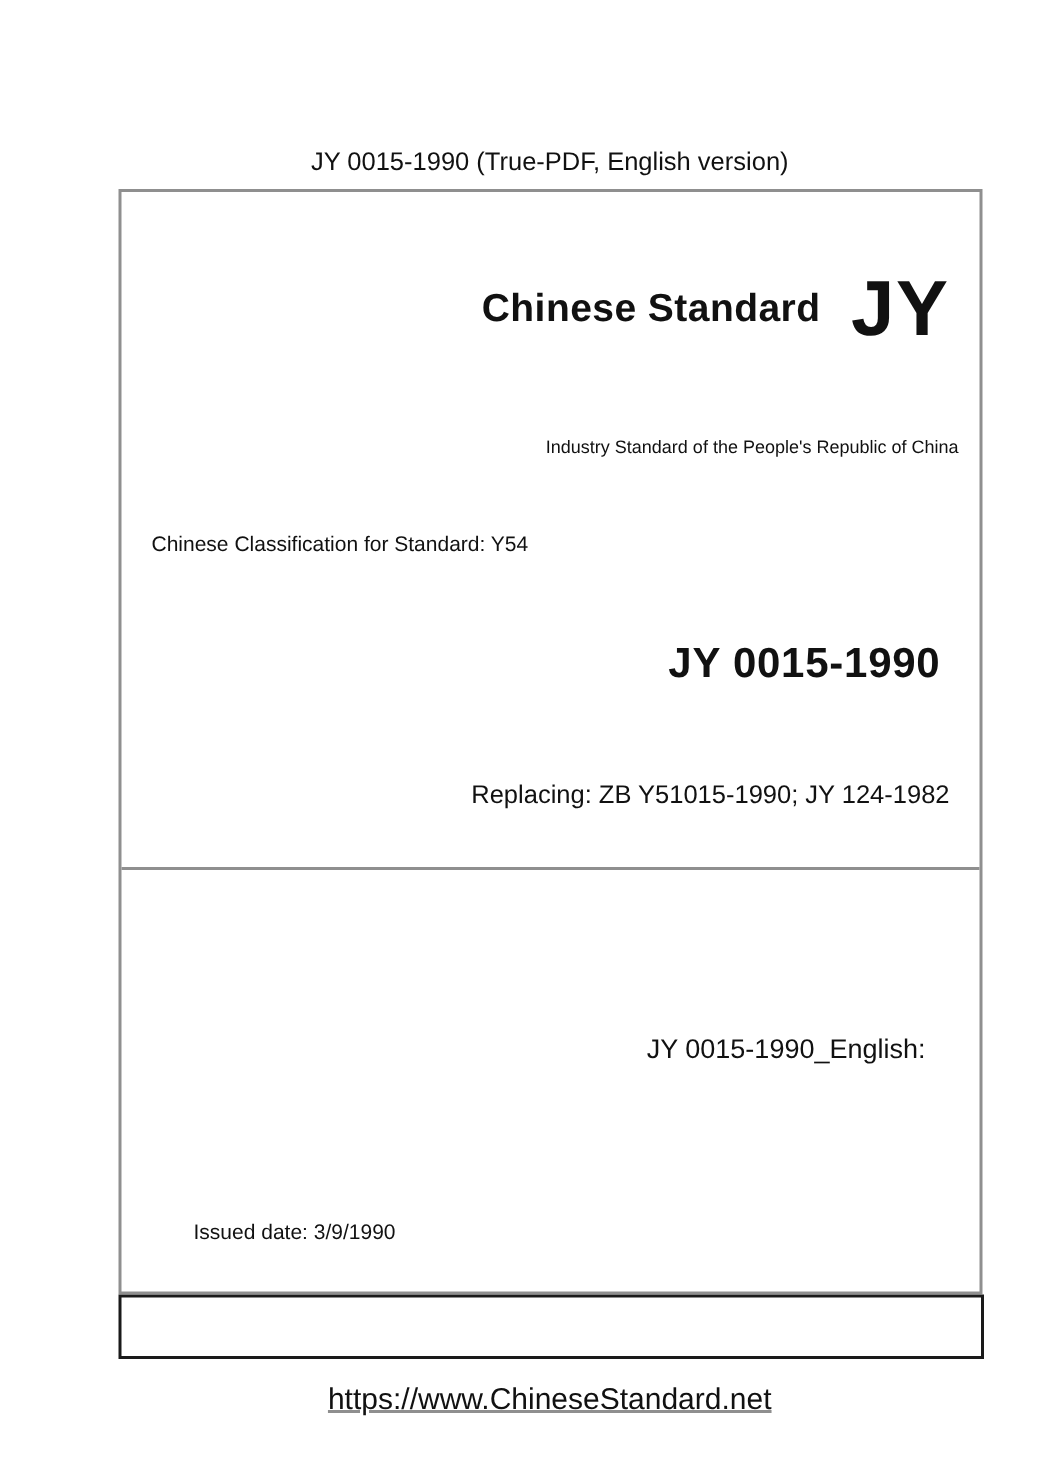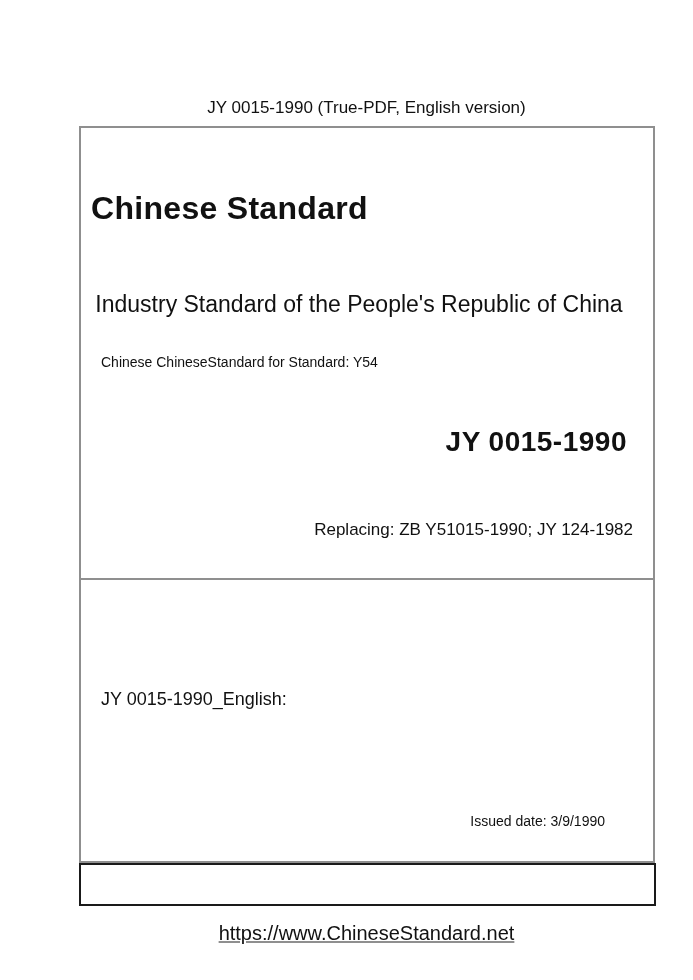--- a/index.html
+++ b/index.html
@@ -35,41 +35,41 @@
     top: 106px;
     width: 576px;
     height: 737px;
     border: 2px solid var(--border-gray);
   }
   .brand-title {
     position: absolute;
     left: 0;
     right: 96px;
     top: 52px;
-    text-align: left;
-    font-size: 32px;
+    text-align: right;
+    font-size: 26px;
     font-weight: bold;
     letter-spacing: 0.3px;
   }
   .brand-code {
     position: absolute;
     right: 10px;
     top: 42px;
     font-size: 52px;
     font-weight: bold;
     line-height: 1;
     letter-spacing: 1px;
   }
   .org-line {
     position: absolute;
     left: 0;
-    right: 16px;
+    right: 4px;
     top: 153px;
-    text-align: center;
-    font-size: 23px;
+    text-align: right;
+    font-size: 12px;
   }
   .classification {
     position: absolute;
     left: 10px;
     top: 216px;
     font-size: 14px;
   }
   .standard-number {
     position: absolute;
     right: 16px;
@@ -87,33 +87,33 @@
   .divider {
     position: absolute;
     left: 0;
     right: 0;
     top: 450px;
     border-top: 2px solid var(--border-gray);
   }
   .english-title {
     position: absolute;
     left: 0;
-    right: 4px;
+    right: 16px;
     top: 537px;
-    text-align: left;
+    text-align: right;
     font-size: 18px;
     line-height: 29px;
   }
   .dates-row {
     position: absolute;
     left: 28px;
     right: 28px;
     bottom: 12px;
     display: flex;
-    justify-content: flex-end;
+    justify-content: space-between;
     font-size: 14px;
   }
   .empty-box {
     position: absolute;
     left: 59px;
     top: 843px;
     width: 577px;
     height: 43px;
     border: 2px solid var(--border-black);
     background: #ffffff;
@@ -136,24 +136,25 @@
 <body>
 
 <div class="page">
 
   <div class="header-title">JY 0015-1990 (True-PDF, English version)</div>
 
   <div class="cover-box">
 
     <div class="brand-title">Chinese Standard</div>
 
+    <div class="brand-code">JY</div>
 
     <div class="org-line">Industry Standard of the People's Republic of China</div>
 
-    <div class="classification">Chinese ChineseStandard for Standard: Y54</div>
+    <div class="classification">Chinese Classification for Standard: Y54</div>
 
     <div class="standard-number">JY 0015-1990</div>
 
     <div class="replacing">Replacing: ZB Y51015-1990; JY 124-1982</div>
 
     <div class="divider"></div>
 
     <div class="english-title">
       <div>JY 0015-1990_English:</div>
     </div>

